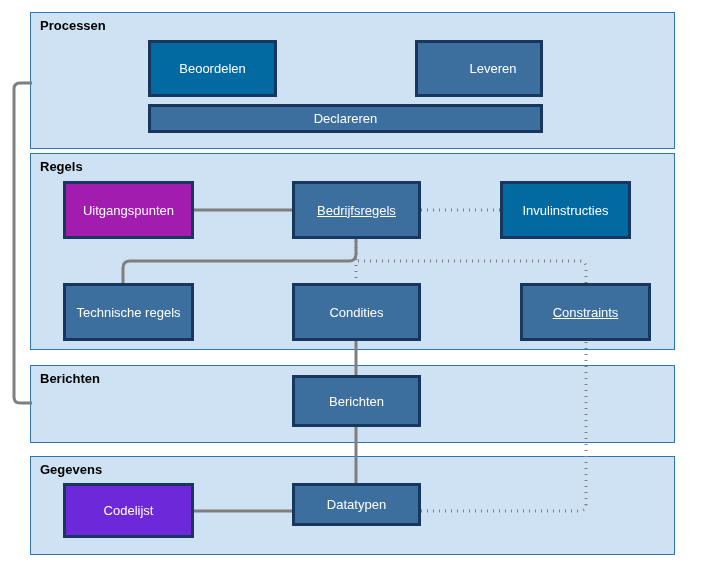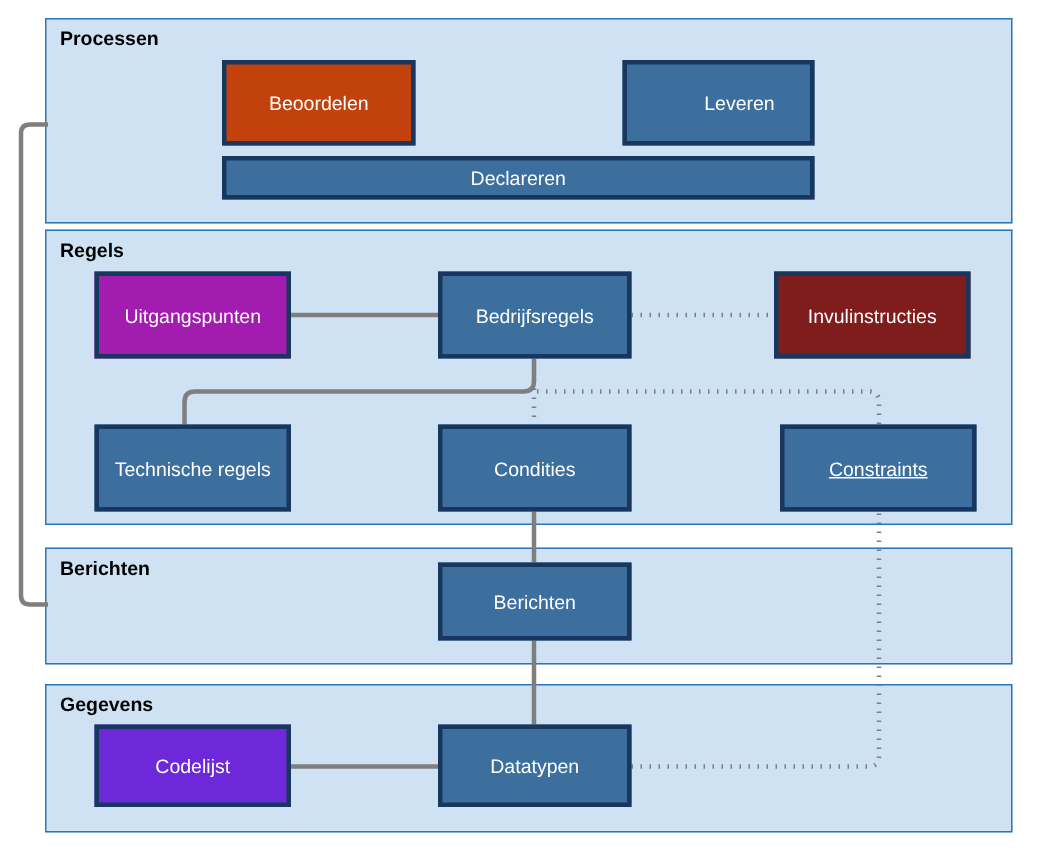--- a/index.html
+++ b/index.html
@@ -102,50 +102,50 @@
         <path d="M 356 239 L 356 254 Q 356 261 349 261 L 130 261 Q 123 261 123 268 L 123 283" class="edge-solid" style="stroke: rgb(127, 127, 127);"></path>
         <path d="M 356 241 L 356 283" class="edge-dotted" style="stroke: rgb(127, 127, 127);"></path>
         <path d="M 358 261 L 579 261 Q 586 261 586 268 L 586 283" class="edge-dotted" style="stroke: rgb(127, 127, 127);"></path>
         <path d="M 356 341 L 356 375" class="edge-solid" style="stroke: rgb(127, 127, 127);"></path>
         <path d="M 356 427 L 356 483" class="edge-solid" style="stroke: rgb(127, 127, 127);"></path>
         <path d="M 194 511 L 292 511" class="edge-solid" style="stroke: rgb(127, 127, 127);"></path>
         <path d="M 421 511 L 579 511 Q 586 511 586 504 L 586 341" class="edge-dotted" style="stroke: rgb(127, 127, 127);"></path>
       </g>
   </svg>
 
-  <div class="node" style="left: 148px; top: 40px; width: 129px; height: 57px; background: #c2410c; border-color: rgb(23, 55, 94); color: rgb(255, 255, 255);">
+  <div class="node" style="left: 148px; top: 40px; width: 129px; height: 57px; background: #0369a1; border-color: rgb(23, 55, 94); color: rgb(255, 255, 255);">
     <span>Beoordelen</span>
   </div>
   <div class="node" style="left: 415px; top: 40px; width: 128px; height: 57px; background: rgb(61, 111, 158); border-color: rgb(23, 55, 94); color: rgb(255, 255, 255); padding-left: 28px;">
     <span>Leveren</span>
   </div>
   <div class="node" style="left: 148px; top: 104px; width: 395px; height: 29px; background: rgb(61, 111, 158); border-color: rgb(23, 55, 94); color: rgb(255, 255, 255);">
     <span>Declareren</span>
   </div>
   <div class="node" style="left: 63px; top: 181px; width: 131px; height: 58px; background: #a21caf; border-color: rgb(23, 55, 94); color: rgb(255, 255, 255);">
     <span>Uitgangspunten</span>
   </div>
-  <div class="node" style="left: 292px; top: 181px; width: 129px; height: 58px; background: rgb(61, 111, 158); border-color: rgb(23, 55, 94); color: rgb(255, 255, 255);">
+  <div class="node" style="left: 292px; top: 181px; width: 129px; height: 58px; background: rgb(61, 111, 158); border-color: rgb(23, 55, 94); color: rgb(255, 255, 255); text-decoration: underline;">
     <span>Bedrijfsregels</span>
   </div>
-  <div class="node" style="left: 516px; top: 181px; width: 131px; height: 58px; background: #7f1d1d; border-color: rgb(23, 55, 94); color: rgb(255, 255, 255);">
+  <div class="node" style="left: 500px; top: 181px; width: 131px; height: 58px; background: #0369a1; border-color: rgb(23, 55, 94); color: rgb(255, 255, 255);">
     <span>Invulinstructies</span>
   </div>
   <div class="node" style="left: 63px; top: 283px; width: 131px; height: 58px; background: rgb(61, 111, 158); border-color: rgb(23, 55, 94); color: rgb(255, 255, 255);">
     <span>Technische regels</span>
   </div>
   <div class="node" style="left: 292px; top: 283px; width: 129px; height: 58px; background: rgb(61, 111, 158); border-color: rgb(23, 55, 94); color: rgb(255, 255, 255);">
     <span>Condities</span>
   </div>
   <div class="node" style="left: 520px; top: 283px; width: 131px; height: 58px; background: rgb(61, 111, 158); border-color: rgb(23, 55, 94); color: rgb(255, 255, 255); text-decoration: underline;">
     <span>Constraints</span>
   </div>
   <div class="node" style="left: 292px; top: 375px; width: 129px; height: 52px; background: rgb(61, 111, 158); border-color: rgb(23, 55, 94); color: rgb(255, 255, 255);">
     <span>Berichten</span>
   </div>
   <div class="node" style="left: 63px; top: 483px; width: 131px; height: 55px; background: #6d28d9; border-color: rgb(23, 55, 94); color: rgb(255, 255, 255);">
     <span>Codelijst</span>
   </div>
-  <div class="node" style="left: 292px; top: 483px; width: 129px; height: 55px; background: rgb(61, 111, 158); border-color: rgb(23, 55, 94); color: rgb(255, 255, 255);">
+  <div class="node" style="left: 292px; top: 483px; width: 129px; height: 43px; background: rgb(61, 111, 158); border-color: rgb(23, 55, 94); color: rgb(255, 255, 255);">
     <span>Datatypen</span>
   </div>
 
 </div>
 
 </body></html>

